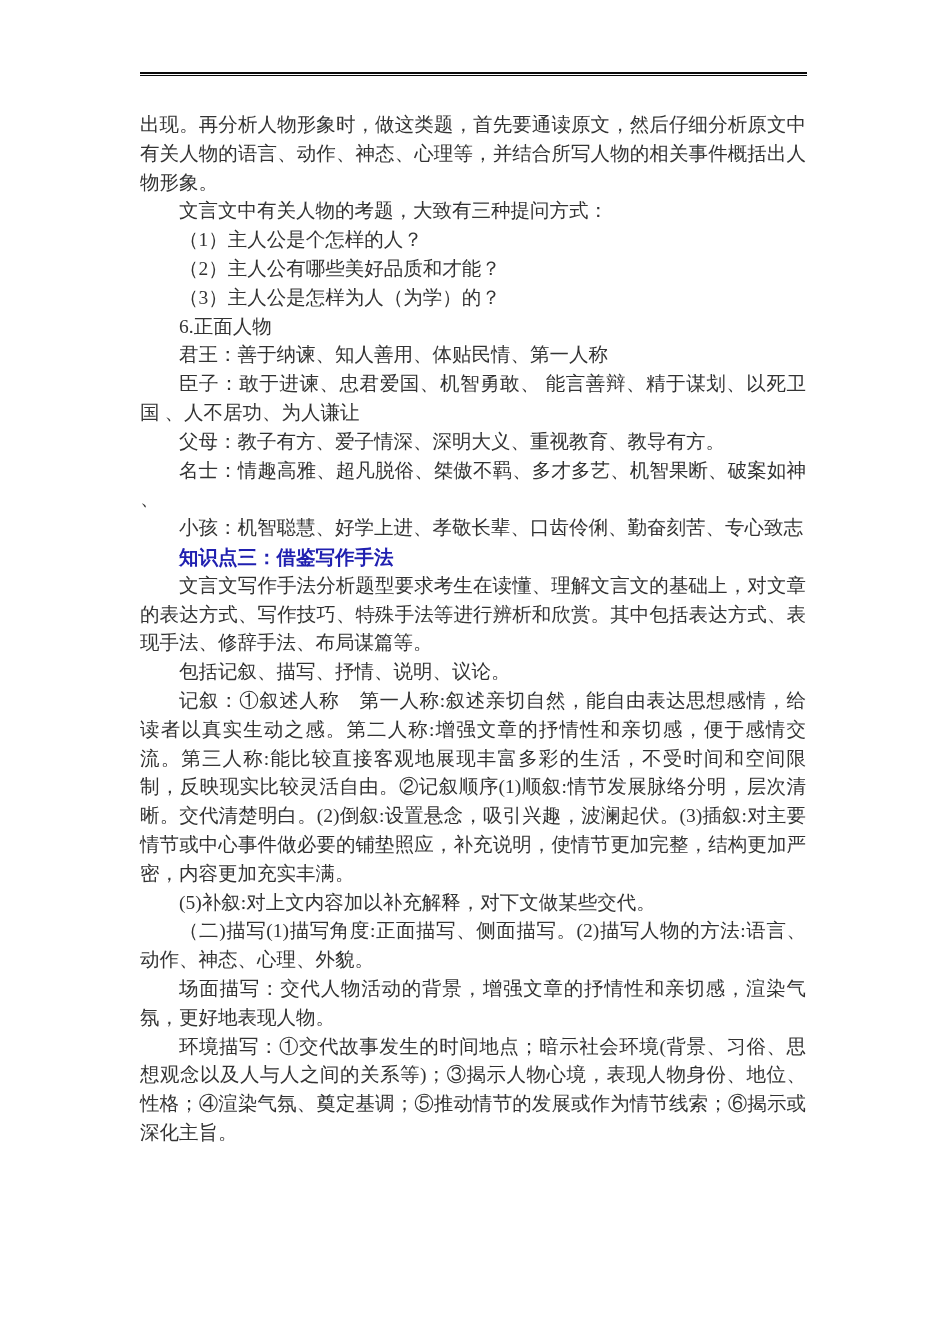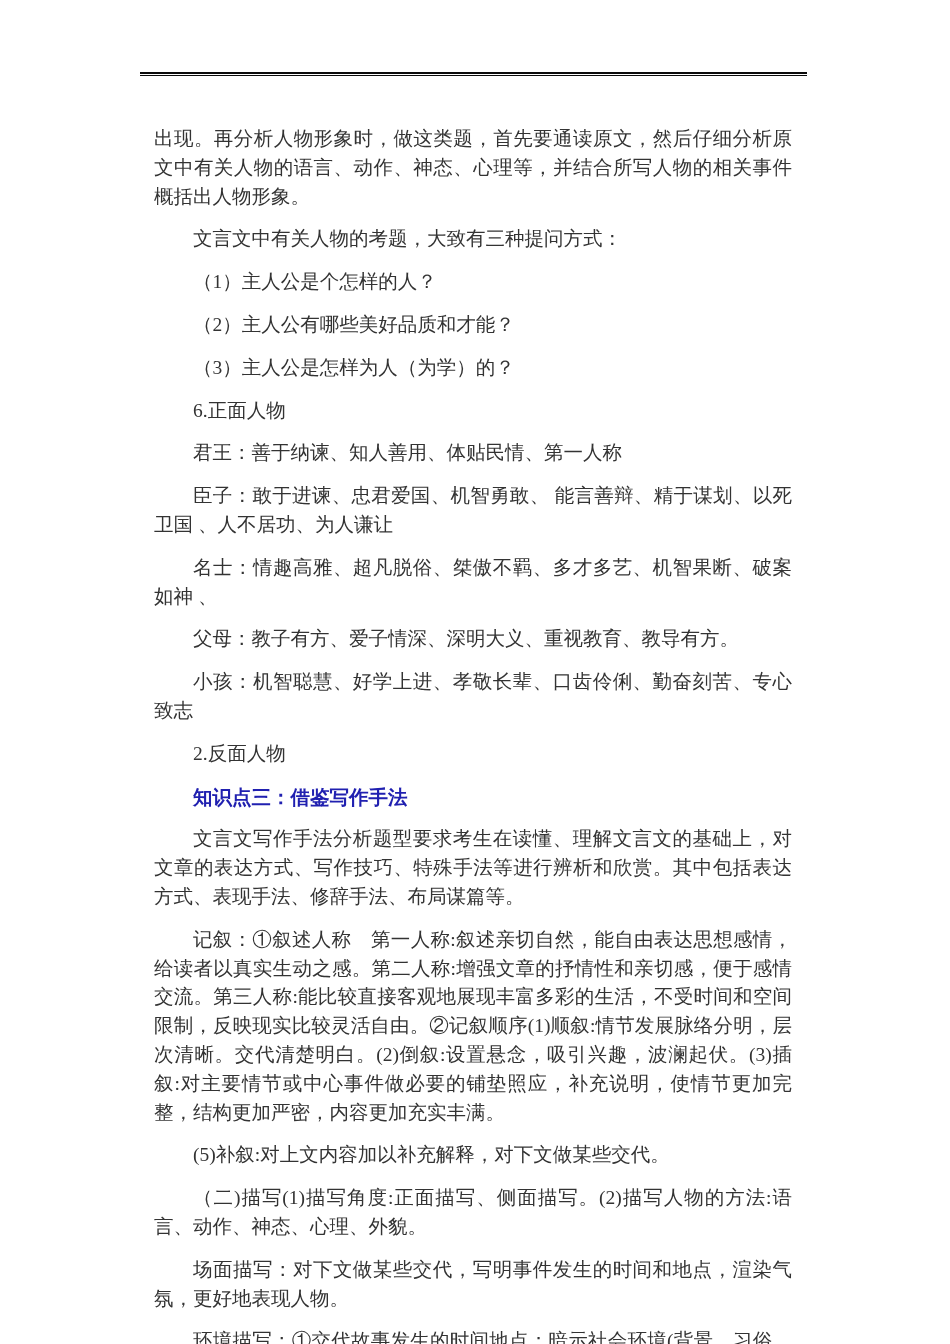--- a/index.html
+++ b/index.html
@@ -30,21 +30,21 @@
     left: 140px;
     top: 111px;
     width: 666px;
     font-size: 19.5px;
     line-height: 28.8px;
     color: #333333;
     text-align: justify;
     letter-spacing: 0;
   }
   .content p {
-    margin: 14px;
+    margin: 0;
     padding: 0;
     text-indent: 2em;
   }
   .content p.no-indent {
     text-indent: 0;
   }
   .content p.section-heading {
     color: #2020b0;
     font-weight: bold;
     font-family: Liberation Sans, sans-serif;
@@ -60,26 +60,26 @@
 
   <div class="content">
     <p class="no-indent">出现。再分析人物形象时，做这类题，首先要通读原文，然后仔细分析原文中有关人物的语言、动作、神态、心理等，并结合所写人物的相关事件概括出人物形象。</p>
     <p>文言文中有关人物的考题，大致有三种提问方式：</p>
     <p>（1）主人公是个怎样的人？</p>
     <p>（2）主人公有哪些美好品质和才能？</p>
     <p>（3）主人公是怎样为人（为学）的？</p>
     <p>6.正面人物</p>
     <p>君王：善于纳谏、知人善用、体贴民情、第一人称</p>
     <p>臣子：敢于进谏、忠君爱国、机智勇敢、 能言善辩、精于谋划、以死卫国 、人不居功、为人谦让</p>
+    <p>父母：教子有方、爱子情深、深明大义、重视教育、教导有方。</p>
     <p>名士：情趣高雅、超凡脱俗、桀傲不羁、多才多艺、机智果断、破案如神 、</p>
-    <p>父母：教子有方、爱子情深、深明大义、重视教育、教导有方。</p>
     <p>小孩：机智聪慧、好学上进、孝敬长辈、口齿伶俐、勤奋刻苦、专心致志</p>
-    <p>2.反面人物</p>
     <p class="section-heading">知识点三：借鉴写作手法</p>
     <p>文言文写作手法分析题型要求考生在读懂、理解文言文的基础上，对文章的表达方式、写作技巧、特殊手法等进行辨析和欣赏。其中包括表达方式、表现手法、修辞手法、布局谋篇等。</p>
+    <p>包括记叙、描写、抒情、说明、议论。</p>
     <p>记叙：①叙述人称　第一人称:叙述亲切自然，能自由表达思想感情，给读者以真实生动之感。第二人称:增强文章的抒情性和亲切感，便于感情交流。第三人称:能比较直接客观地展现丰富多彩的生活，不受时间和空间限制，反映现实比较灵活自由。②记叙顺序(1)顺叙:情节发展脉络分明，层次清晰。交代清楚明白。(2)倒叙:设置悬念，吸引兴趣，波澜起伏。(3)插叙:对主要情节或中心事件做必要的铺垫照应，补充说明，使情节更加完整，结构更加严密，内容更加充实丰满。</p>
     <p>(5)补叙:对上文内容加以补充解释，对下文做某些交代。</p>
     <p>（二)描写(1)描写角度:正面描写、侧面描写。(2)描写人物的方法:语言、动作、神态、心理、外貌。</p>
-    <p>场面描写：对下文做某些交代，写明事件发生的时间和地点，渲染气氛，更好地表现人物。</p>
+    <p>场面描写：交代人物活动的背景，增强文章的抒情性和亲切感，渲染气氛，更好地表现人物。</p>
     <p>环境描写：①交代故事发生的时间地点；暗示社会环境(背景、习俗、思想观念以及人与人之间的关系等)；③揭示人物心境，表现人物身份、地位、性格；④渲染气氛、奠定基调；⑤推动情节的发展或作为情节线索；⑥揭示或深化主旨。</p>
   </div>
 
 </div>
 
 </body></html>

